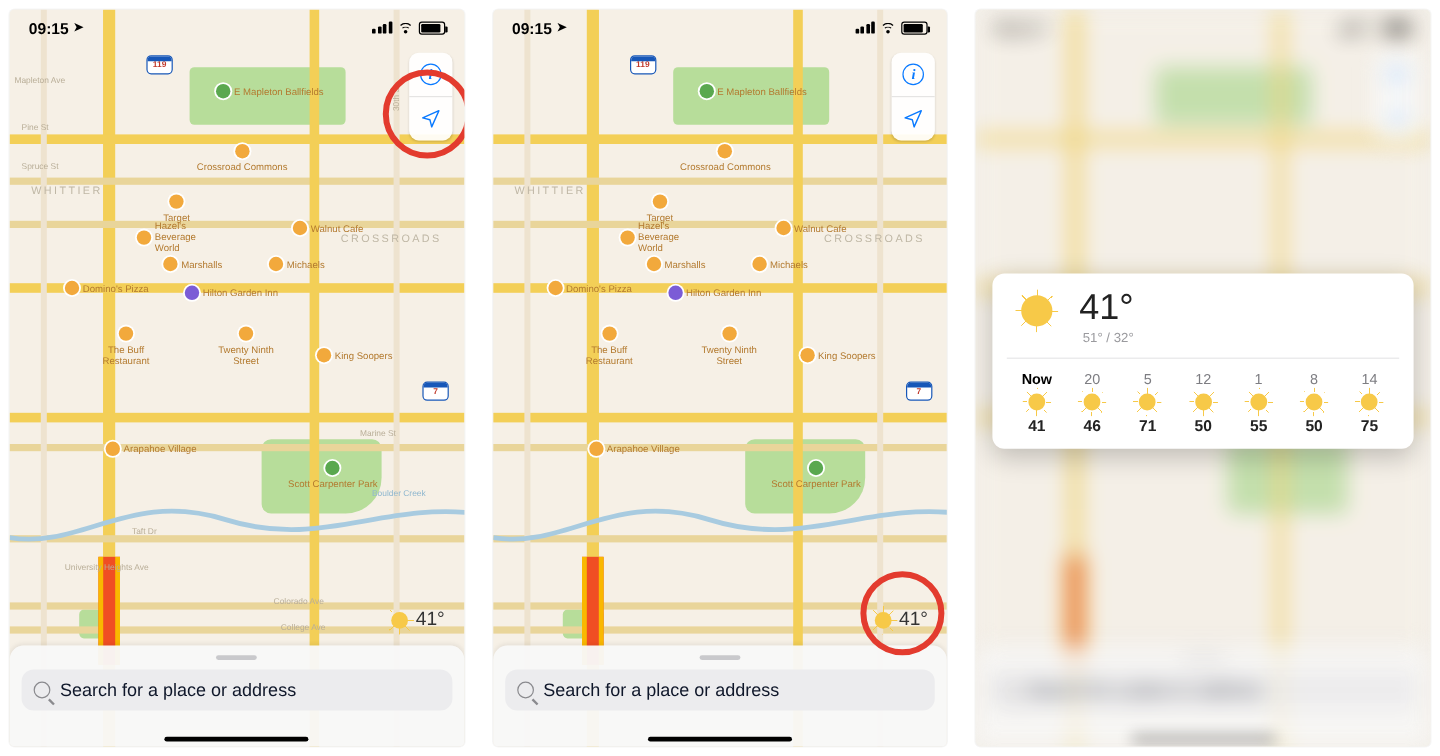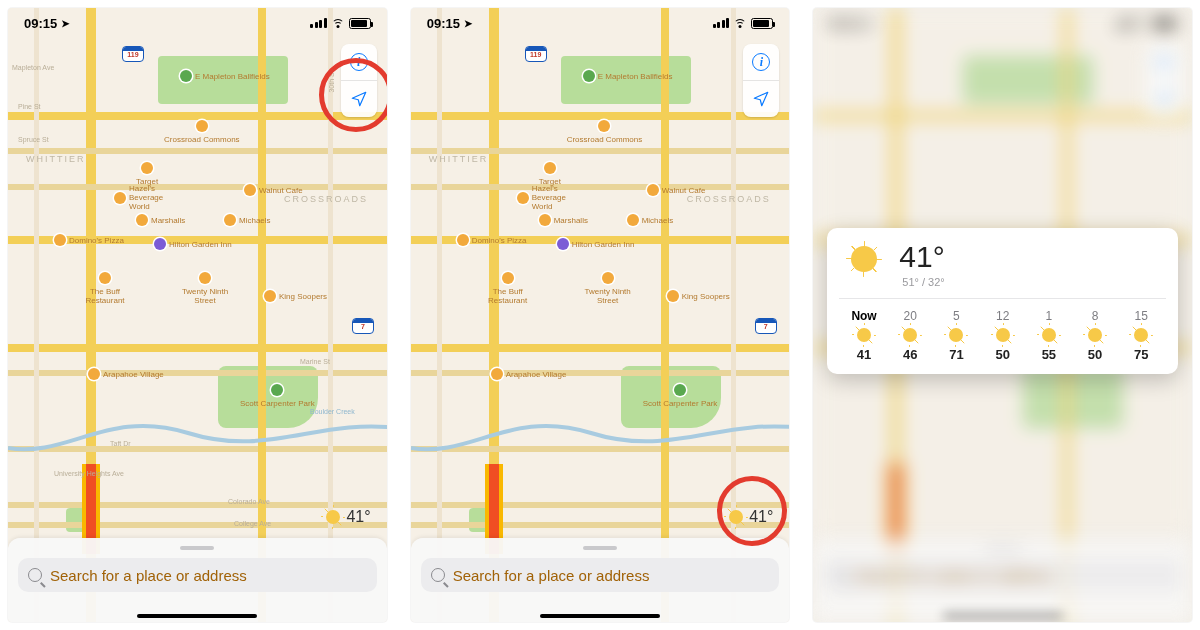--- a/index.html
+++ b/index.html
@@ -49,21 +49,21 @@
   .info-icon{ width:18px;height:18px;border:1.5px solid #0a7aff;border-radius:50%;display:flex;align-items:center;justify-content:center;font-family:Georgia,serif;font-style:italic;font-size:12px;font-weight:700;}
   .nav-arrow{ transform:rotate(0deg); }
   .nav-arrow svg{width:18px;height:18px;}
 
   
   .anno { position:absolute; border:5px solid #e33b2e; border-radius:50%; z-index:20; pointer-events:none; }
 
   
   .sheet { position:absolute; left:0; right:0; bottom:0; background:rgba(248,248,248,0.96); border-radius:12px 12px 0 0; padding:8px 10px 30px; z-index:9; box-shadow:0 -1px 4px rgba(0,0,0,.08);}
   .grabber{ width:34px;height:4px;background:#c9c9cc;border-radius:3px;margin:0 auto 8px;}
-  .search { display:flex; align-items:center; gap:8px; background:#ececee; border-radius:10px; height:34px; padding:0 10px; color:#a16207; font-size:15px;}
+  .search { display:flex; align-items:center; gap:8px; background:#ececee; border-radius:10px; height:34px; padding:0 10px; color:#0f172a; font-size:15px;}
   .mag{ width:14px;height:14px; border:1.6px solid #8a8a8e; border-radius:50%; position:relative;}
   .mag::after{content:"";position:absolute;right:-5px;bottom:-5px;width:6px;height:1.6px;background:#8a8a8e;transform:rotate(45deg);}
 
   
   .wx-badge{ position:absolute; right:16px; bottom:96px; display:flex; align-items:center; gap:6px; font-size:16px; color:#333; z-index:8;}
 
   .home-ind { position:absolute; bottom:4px; left:50%; transform:translateX(-50%); width:120px; height:4px; background:#000; border-radius:3px; z-index:40;}
 
   
   .phone.blurred .map, .phone.blurred .status, .phone.blurred .sheet, .phone.blurred .ctrl, .phone.blurred .wx-badge { filter:blur(9px) saturate(.9); opacity:.82;}
@@ -455,21 +455,21 @@
         </div>
       </div>
       <div class="wx-hr"></div>
       <div class="wx-row bold">
         <div class="cell">Now</div>
         <div class="cell">20</div>
         <div class="cell">5</div>
         <div class="cell">12</div>
         <div class="cell">1</div>
         <div class="cell">8</div>
-        <div class="cell">15</div>
+        <div class="cell">14</div>
       </div>
       <div class="wx-row wx-icons">
         <div class="cell">
             <span class="mini-sun"></span>
           </div>
         <div class="cell">
             <span class="mini-sun"></span>
           </div>
         <div class="cell">
             <span class="mini-sun"></span>

